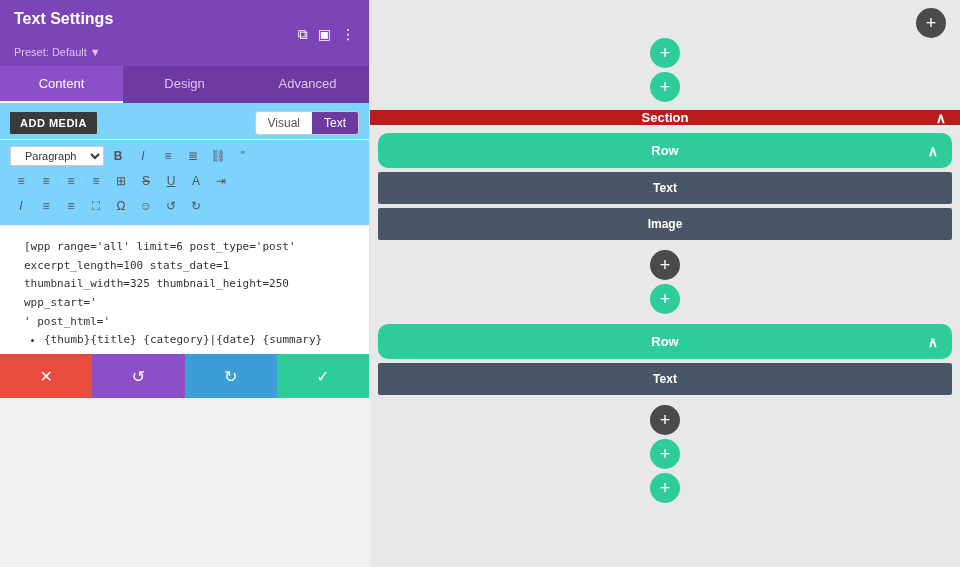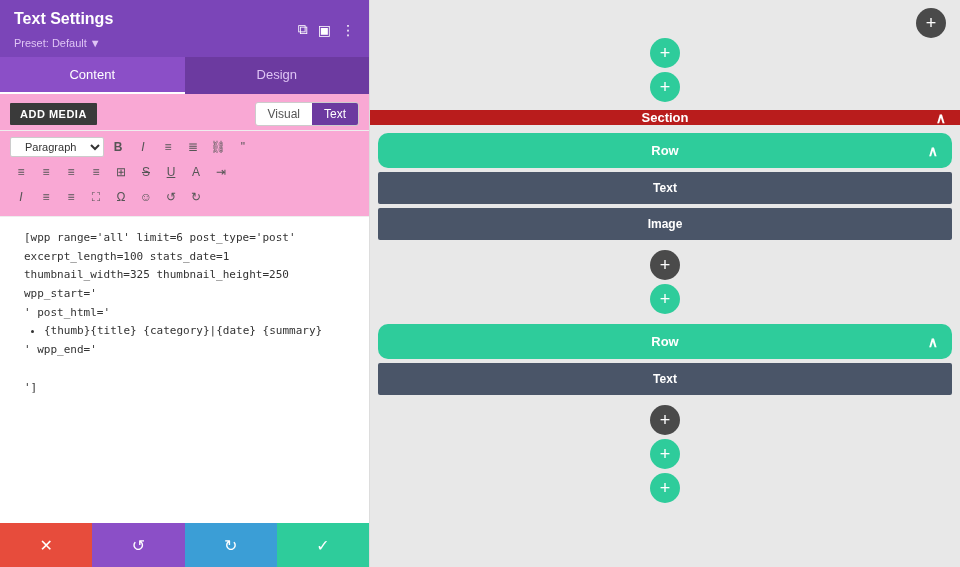--- a/index.html
+++ b/index.html
@@ -9,45 +9,45 @@
       width: 960px;
       height: 567px;
       overflow: hidden;
       display: flex;
     }
 
     
     .left-panel {
       width: 370px;
       min-width: 370px;
-      background: #f9a8d4;
+      background: #7dd3fc;
       display: flex;
       flex-direction: column;
       border-right: 1px solid #ddd;
-      height: 567px;
+      height: 398px;
     }
 
     .panel-header {
       background: #7b45b8;
       padding: 10px 14px 8px;
       display: flex;
       align-items: center;
       justify-content: space-between;
     }
 
     .panel-title {
       color: #fff;
       font-size: 16px;
       font-weight: 700;
     }
 
     .panel-preset {
       color: #dfc5f5;
       font-size: 11px;
-      margin-top: 9px;
+      margin-top: 18px;
     }
 
     .panel-header-icons {
       display: flex;
       gap: 10px;
       align-items: center;
     }
 
     .panel-header-icons span {
       color: #fff;
@@ -301,20 +301,21 @@
     <div class="panel-header-icons">
       <span>⧉</span>
       <span>▣</span>
       <span>⋮</span>
     </div>
   </div>
 
   <div class="panel-tabs">
     <div class="panel-tab active">Content</div>
     <div class="panel-tab">Design</div>
+    <div class="panel-tab">Advanced</div>
   </div>
 
   <div class="toolbar-row">
     <button class="add-media-btn">ADD MEDIA</button>
     <div class="view-toggle">
       <button class="view-btn">Visual</button>
       <button class="view-btn active">Text</button>
     </div>
   </div>
 

